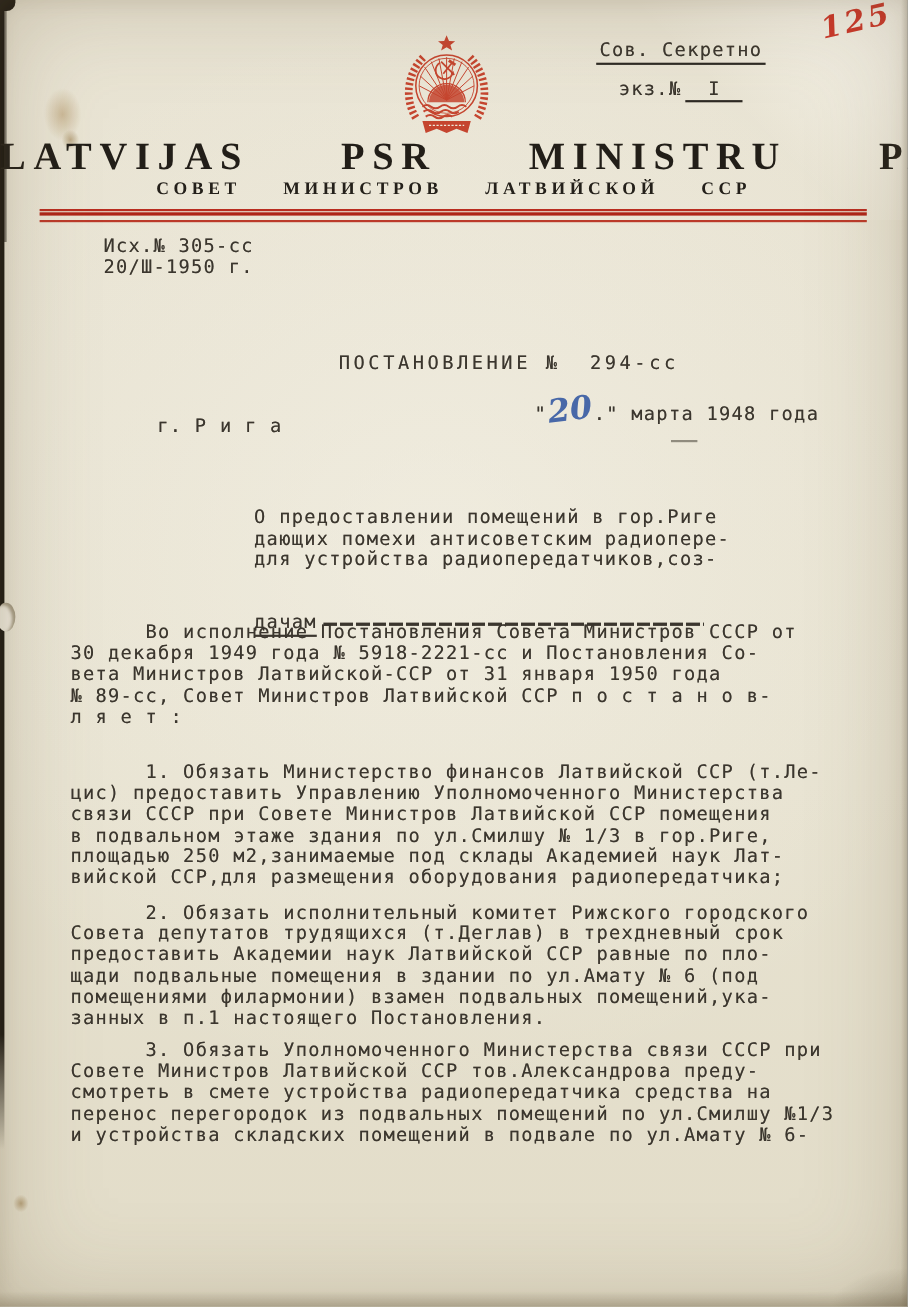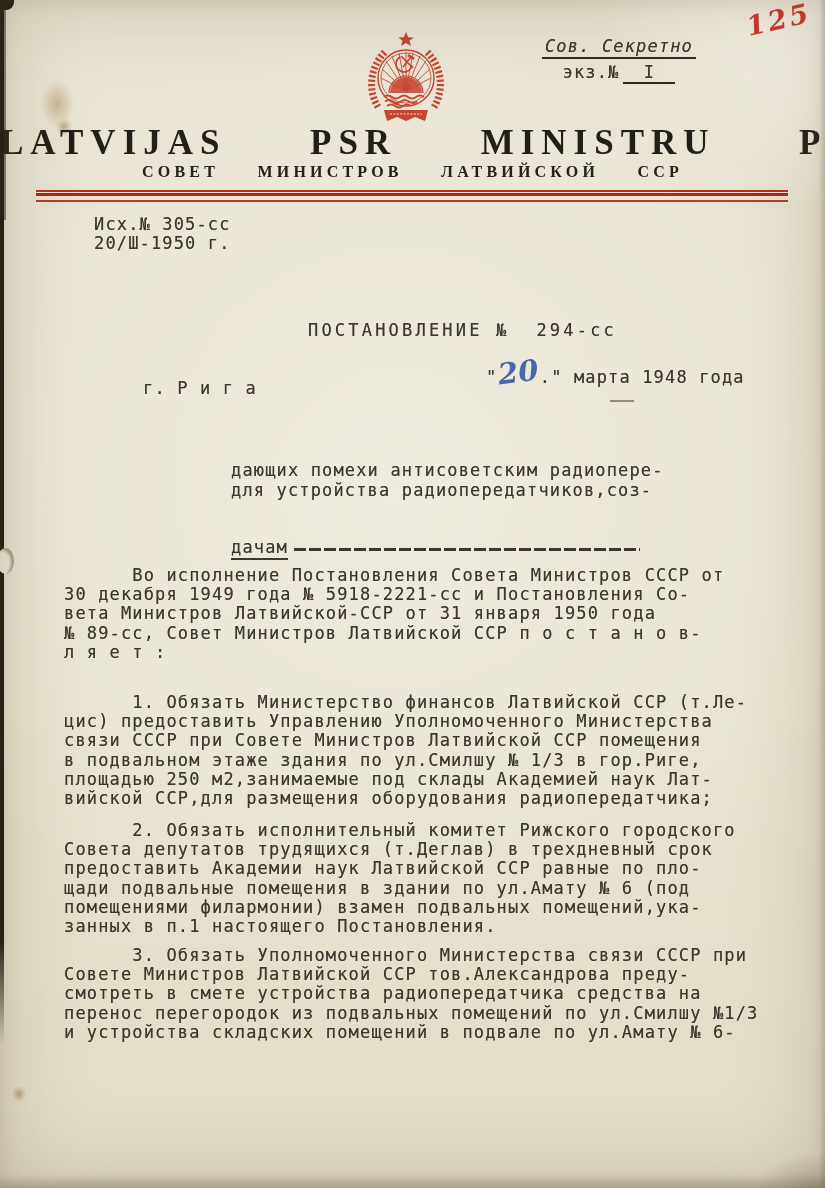--- a/index.html
+++ b/index.html
@@ -13,22 +13,22 @@
   }
   .abs{position:absolute;}
   
   .tw{
     font-family:"DejaVu Sans Mono","Liberation Mono",monospace;
     font-size:17px;line-height:19.2px;letter-spacing:1.15px;
     color:#3b362e;white-space:pre;
     text-shadow:0 0 .5px rgba(59,54,46,.55);
   }
   .tw-line{white-space:pre;}
-  .u{border-bottom:2px solid #2e2a24;padding:0 3px 1px 3px;font-style:italic;}
-  .copy-row{margin-top:7px;white-space:pre;}
+  .u{border-bottom:2px solid #2e2a24;padding:0 3px 1px 3px;}
+  .copy-row{margin-top:16px;white-space:pre;}
   .copy-num-line{display:inline-block;width:52px;border-bottom:2px solid #2e2a24;text-align:center;margin-left:4px;}
   
   .org-lv{
     left:0;right:0;top:123px;text-align:center;
     font-family:"Liberation Serif","DejaVu Serif",serif;font-weight:700;
     font-size:35px;letter-spacing:7px;word-spacing:26px;color:#221e18;white-space:pre;
   }
   .org-ru{
     left:0;right:0;top:163px;text-align:center;
     font-family:"Liberation Serif","DejaVu Serif",serif;font-weight:700;
@@ -163,21 +163,21 @@
   <div class="abs tw" style="left:143px;top:379px;">г. Р и г а</div>
   <div class="abs date-row" style="left:486px;top:359px;">
     <span class="tw">"</span>
     <span class="hand-day">20</span>
     <span class="tw">."</span>
     <span class="tw"> марта 1948 года</span>
   </div>
   <div class="abs date-mark"></div>
 
   <div class="abs tw" style="left:231px;top:423px;">
-    <div><div class="tw-line">дающих помехи антисоветским радиопере-</div><div class="tw-line">для устройства радиопередатчиков,соз-</div></div>
+    <div><div class="tw-line">О предоставлении помещений в гор.Риге</div><div class="tw-line">дающих помехи антисоветским радиопере-</div><div class="tw-line">для устройства радиопередатчиков,соз-</div></div>
     <div class="tw-line"><span class="u-word">дачам</span><span class="subject-rule"></span></div>
   </div>
 
   <div class="abs tw" style="left:64px;top:566px;"><div class="tw-line">      Во исполнение Постановления Совета Министров СССР от</div><div class="tw-line">30 декабря 1949 года № 5918-2221-сс и Постановления Со-</div><div class="tw-line">вета Министров Латвийской-ССР от 31 января 1950 года</div><div class="tw-line">№ 89-сс, Совет Министров Латвийской ССР п о с т а н о в-</div><div class="tw-line">л я е т :</div></div>
 
   <div class="abs tw" style="left:64px;top:693px;"><div class="tw-line">      1. Обязать Министерство финансов Латвийской ССР (т.Ле-</div><div class="tw-line">цис) предоставить Управлению Уполномоченного Министерства</div><div class="tw-line">связи СССР при Совете Министров Латвийской ССР помещения</div><div class="tw-line">в подвальном этаже здания по ул.Смилшу № 1/3 в гор.Риге,</div><div class="tw-line">площадью 250 м2,занимаемые под склады Академией наук Лат-</div><div class="tw-line">вийской ССР,для размещения оборудования радиопередатчика;</div></div>
   <div class="abs tw" style="left:64px;top:821px;"><div class="tw-line">      2. Обязать исполнительный комитет Рижского городского</div><div class="tw-line">Совета депутатов трудящихся (т.Деглав) в трехдневный срок</div><div class="tw-line">предоставить Академии наук Латвийской ССР равные по пло-</div><div class="tw-line">щади подвальные помещения в здании по ул.Амату № 6 (под</div><div class="tw-line">помещениями филармонии) взамен подвальных помещений,ука-</div><div class="tw-line">занных в п.1 настоящего Постановления.</div></div>
   <div class="abs tw" style="left:64px;top:946px;"><div class="tw-line">      3. Обязать Уполномоченного Министерства связи СССР при</div><div class="tw-line">Совете Министров Латвийской ССР тов.Александрова преду-</div><div class="tw-line">смотреть в смете устройства радиопередатчика средства на</div><div class="tw-line">перенос перегородок из подвальных помещений по ул.Смилшу №1/3</div><div class="tw-line">и устройства складских помещений в подвале по ул.Амату № 6-</div></div>
 
   <div class="abs vignette"></div>

